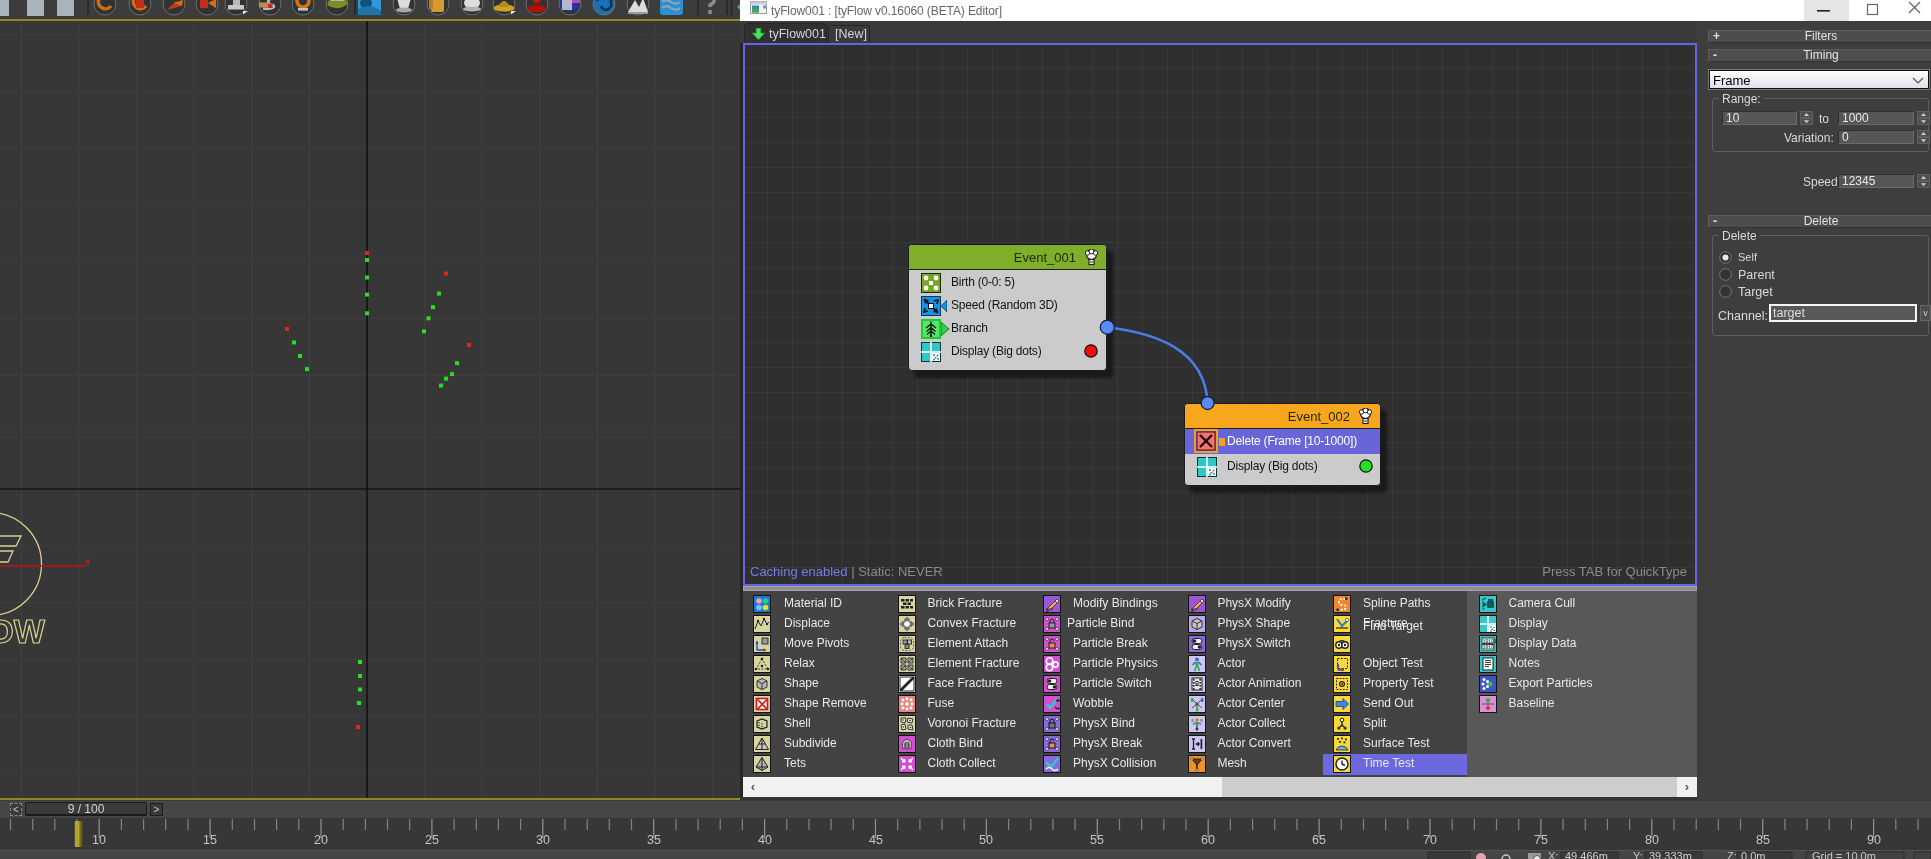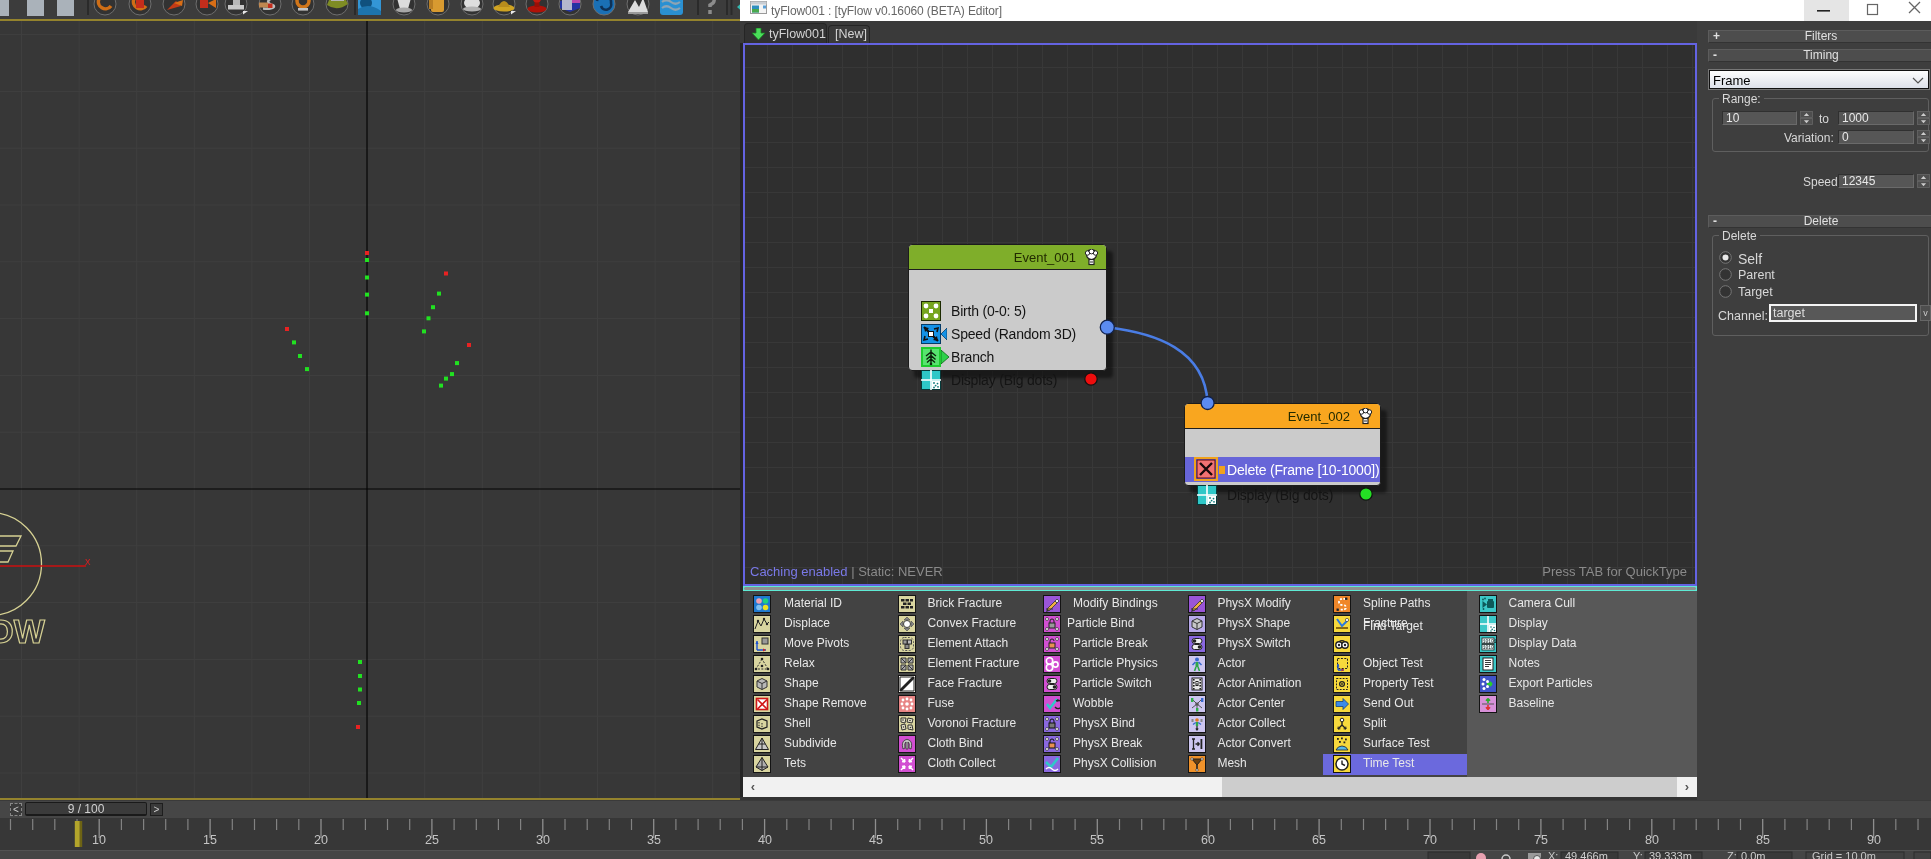--- a/index.html
+++ b/index.html
@@ -14,21 +14,21 @@
 #vp { position:absolute; left:0; top:19px; width:741px; height:780px; background:#373737; }
 #vpborder { position:absolute; left:0; top:19px; width:741px; height:781px;
   border-top:2px solid #94832d; border-bottom:2px solid #94832d; pointer-events:none; }
 
 
 #tslider { position:absolute; left:0; top:801px; width:1931px; height:17px; background:#464646; }
 #ruler { position:absolute; left:0; top:818px; width:1931px; height:32px; background:#373737; }
 #statusbar { position:absolute; left:0; top:850px; width:1931px; height:9px; background:#454545; border-top:1px solid #525252;}
 
 
-#win { position:absolute; left:740px; top:0; width:1191px; height:800px; background:#5eead4; }
+#win { position:absolute; left:740px; top:0; width:1191px; height:800px; background:#a3a3a3; }
 #wtitle { position:absolute; left:0; top:0; width:1191px; height:21px; background:#ffffff; }
 #wtitle .ttext { position:absolute; left:31px; top:4px; font-size:12px; letter-spacing:-0.1px; color:#666; white-space:nowrap; }
 #tabbar { position:absolute; left:0; top:21px; width:1191px; height:22px; background:#3a3a3a; }
 .tab { position:absolute; border:1px solid #252525; border-bottom:none; border-radius:4px 4px 0 0;
   color:#d0d0d0; font-size:12px; }
 
 
 #nedit { position:absolute; left:3px; top:43px; width:954px; height:543px;
   border:2px solid #6463e2; background:#2f2f2f; overflow:hidden; }
 #negrid { position:absolute; left:0; top:0; width:950px; height:539px;
@@ -36,21 +36,21 @@
                    linear-gradient(90deg, #383838 1px, transparent 1px);
   background-size:25px 25px; background-position:22px 22px; }
 #caching { position:absolute; left:5px; bottom:5px; font-size:13px; color:#7a79e8; }
 #caching span { color:#8a8a8a; }
 #presstab { position:absolute; right:8px; bottom:5px; font-size:13px; color:#8a8a8a;margin-left:22px; }
 
 
 .node { position:absolute; border-radius:4px; box-shadow:6px 7px 3px rgba(12,12,12,0.6); }
 .nhead { position:absolute; left:0; top:0; width:100%; height:25px; border-radius:4px 4px 0 0;
   font-size:13px; color:#222b00; border-bottom:1px solid #1e1e1e; }
-.nrow { position:absolute; left:0; width:100%; height:23px; font-size:14px; color:#141414; letter-spacing:-0.2px;margin-top:28px; }
+.nrow { position:absolute; left:0; width:100%; height:23px; font-size:12px; color:#141414; letter-spacing:-0.2px; }
 .nrow .lbl { position:absolute; left:42px; top:4px; white-space:nowrap; }
 .opicon { position:absolute; left:12px; top:2px; width:20px; height:20px; }
 
 
 #depot { position:absolute; left:3px; top:591px; width:954px; height:186px; background:#434343; }
 #depotlight { position:absolute; left:724px; top:0; width:230px; height:186px; background:#585858; }
 .dlbl { position:absolute; top:3px; font-size:12px; color:#e8e8e8; white-space:nowrap; }
 .di { position:absolute; width:18px; height:18px; border:1px solid #141414; }
 
 #dscroll { position:absolute; left:3px; top:777px; width:954px; height:20px; background:#f1f1f1; }
@@ -936,21 +936,21 @@
           <path d="M6.5,12.2 l2.6,-3 h-5.2 Z" fill="#ccc"></path>
 </svg>
         <div class="rollbar" style="top:194px"><span class="pm">-</span>Delete</div>
         <div class="group" style="top:214px;width:217px;height:101px">
           <div class="glabel">Delete</div>
         </div>
         <svg width="13" height="13" style="position:absolute;left:22px;top:230px">
           <circle cx="6.5" cy="6.5" r="5.8" fill="#333" stroke="#777" stroke-width="1"></circle>
           <circle cx="6.5" cy="6.5" r="3" fill="#e8e8e8"></circle>
         </svg>
-        <span class="plabel" style="left:41px;top:230px;font-size:14px">Self</span>
+        <span class="plabel" style="left:41px;top:230px;font-size:11px">Self</span>
         <svg width="13" height="13" style="position:absolute;left:22px;top:247px">
           <circle cx="6.5" cy="6.5" r="5.8" fill="#333" stroke="#777" stroke-width="1"></circle>
         </svg>
         <span class="plabel" style="left:41px;top:247px;font-size:12.5px">Parent</span>
         <svg width="13" height="13" style="position:absolute;left:22px;top:264px">
           <circle cx="6.5" cy="6.5" r="5.8" fill="#333" stroke="#777" stroke-width="1"></circle>
         </svg>
         <span class="plabel" style="left:41px;top:264px;font-size:12.5px">Target</span>
         <span class="plabel" style="left:21px;top:288px;font-size:12.5px">Channel:</span>
         <div style="position:absolute;left:72px;top:283px;width:148px;height:18px;background:#585858;border:2px solid #f4f4f4;">

